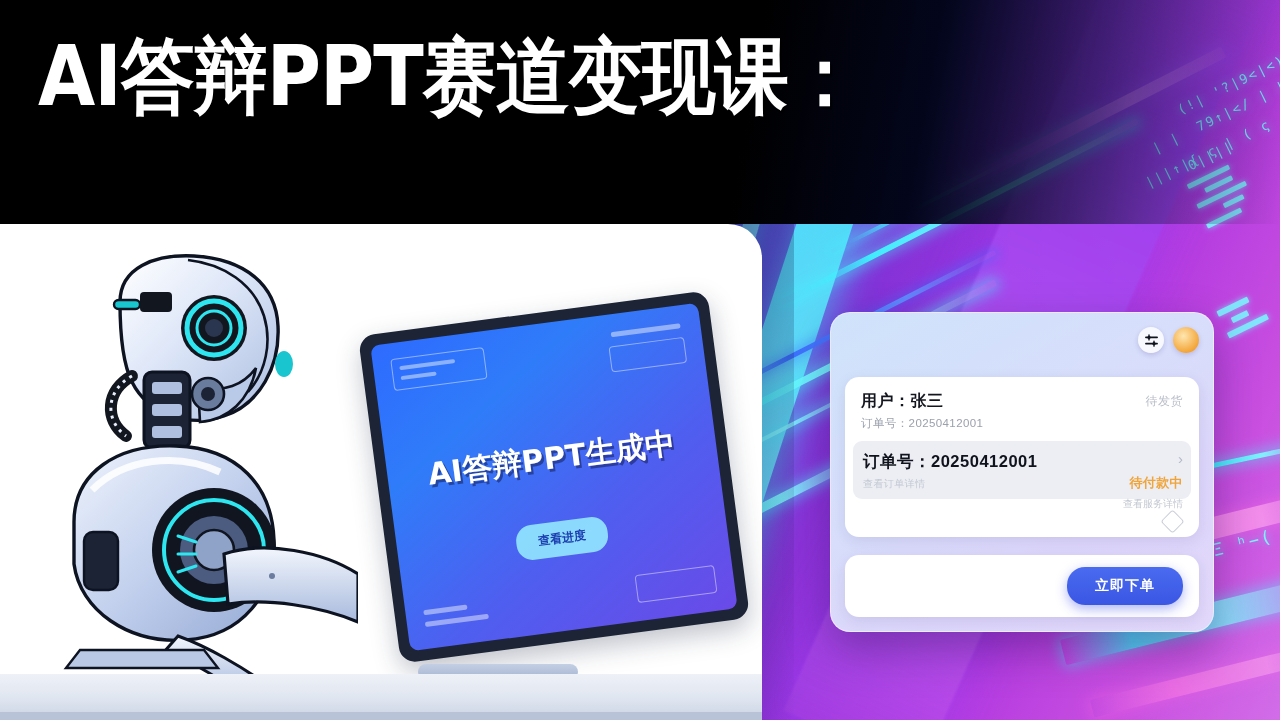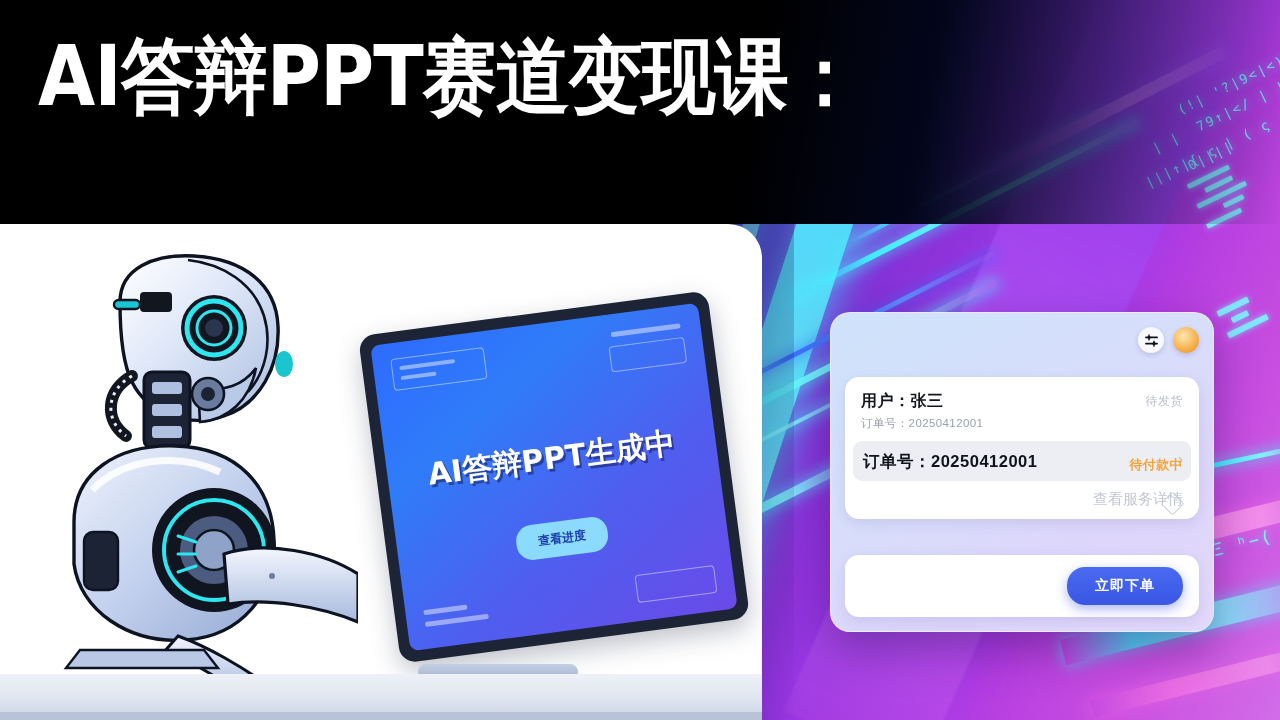--- a/index.html
+++ b/index.html
@@ -121,21 +121,21 @@
   .card-body{
     position:absolute;left:14px;right:14px;top:64px;
     background:#ffffff;border-radius:14px;padding:14px 16px 10px 16px;
     box-shadow:0 4px 14px rgba(40,30,100,.10);
   }
   .row{position:relative;}
   .row .main{font-size:16px;font-weight:700;color:#14161f;letter-spacing:.5px;}
   .row .sub{font-size:11.5px;color:#9aa0ac;margin-top:4px;letter-spacing:.4px;}
   .row .right-top{position:absolute;right:0;top:2px;font-size:12px;color:#b9bec9;
     letter-spacing:.5px;filter:blur(.35px);}
-  .row .right-bot{position:absolute;right:0;bottom:0;font-size:15px;color:#c3c7d1;filter:blur(.4px);}
+  .row .right-bot{position:absolute;right:0;bottom:16px;font-size:10px;color:#c3c7d1;filter:blur(.4px);}
 
   .row-hl{
     background:#eceef4;border-radius:9px;margin:10px -8px;padding:10px 10px 8px 10px;position:relative;
   }
   .row-hl .main{font-size:16.5px;font-weight:800;color:#11131c;}
   .row-hl .sub{font-size:10px;color:#c4c8d2;filter:blur(.6px);}
   .chev{position:absolute;right:8px;top:10px;color:#b4b9c4;font-size:15px;line-height:1;}
   .status{position:absolute;right:8px;bottom:7px;font-size:13px;font-weight:700;
     color:#f0a53c;filter:blur(.5px);letter-spacing:.4px;}
 
@@ -326,20 +326,21 @@
     <div class="card-body">
 
       <div class="row">
         <div class="main">用户：张三</div>
         <div class="sub">订单号：20250412001</div>
         <div class="right-top">待发货</div>
       </div>
 
       <div class="row row-hl">
         <div class="main">订单号：20250412001</div>
+        <div class="sub">查看订单详情</div>
         <div class="chev">›</div>
         <div class="status">待付款中</div>
       </div>
 
       <div class="row row-last">
         <div class="heart"></div>
         <div class="right-bot">查看服务详情</div>
       </div>
 
     </div>

